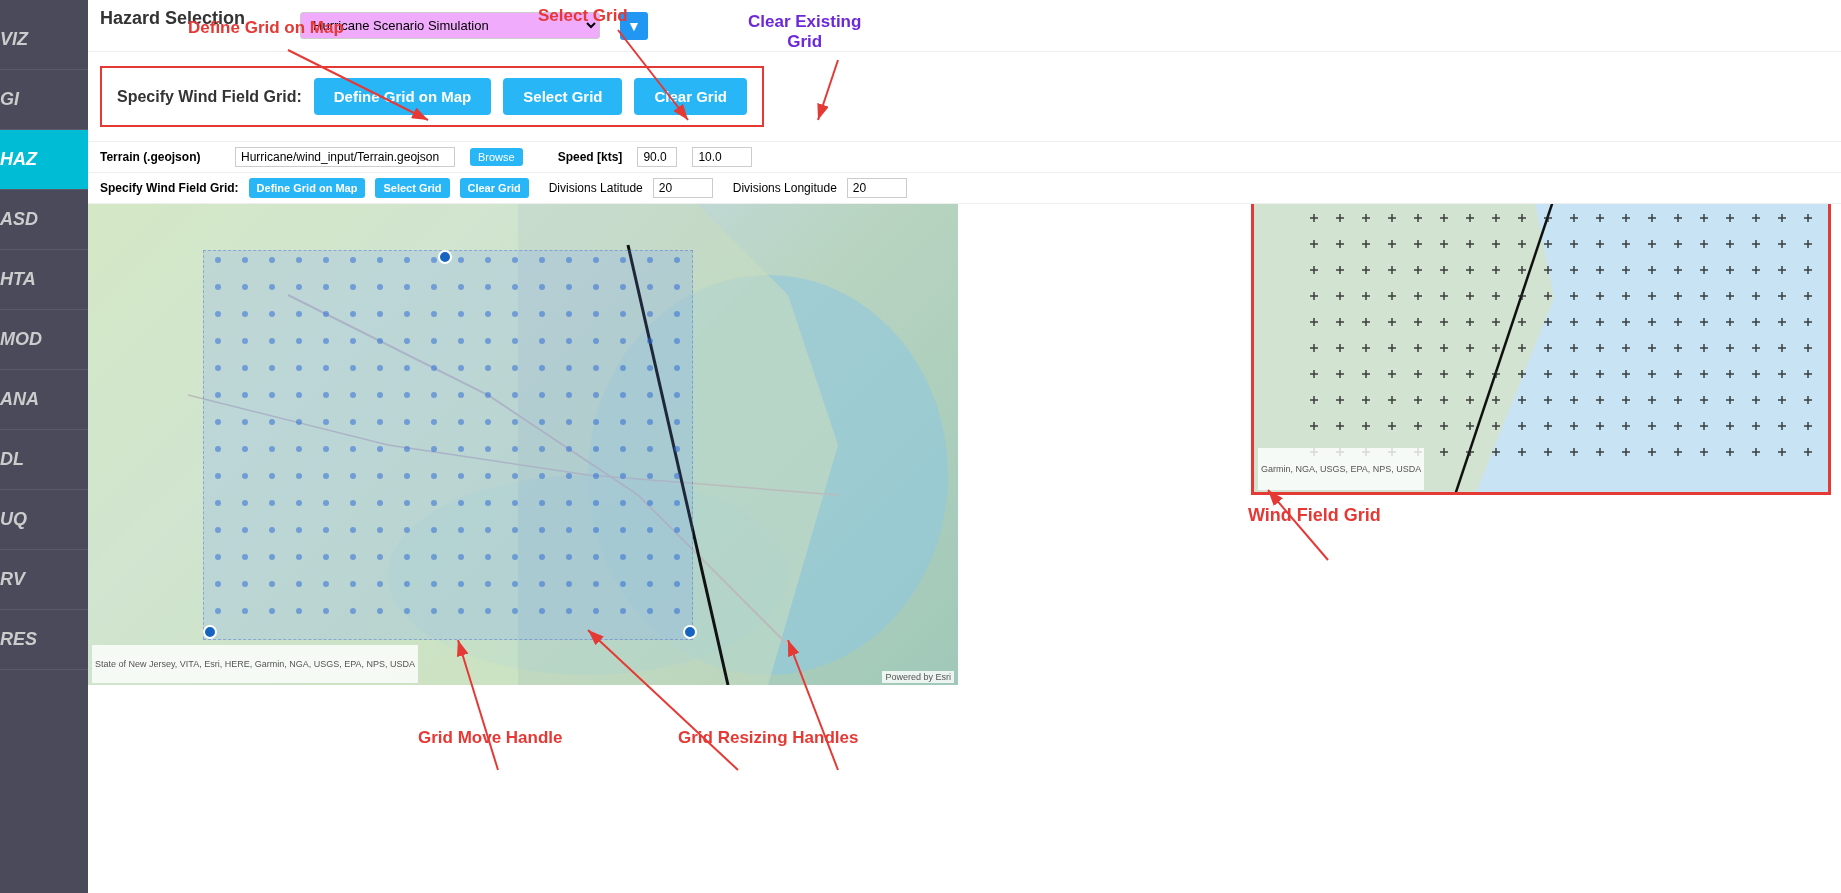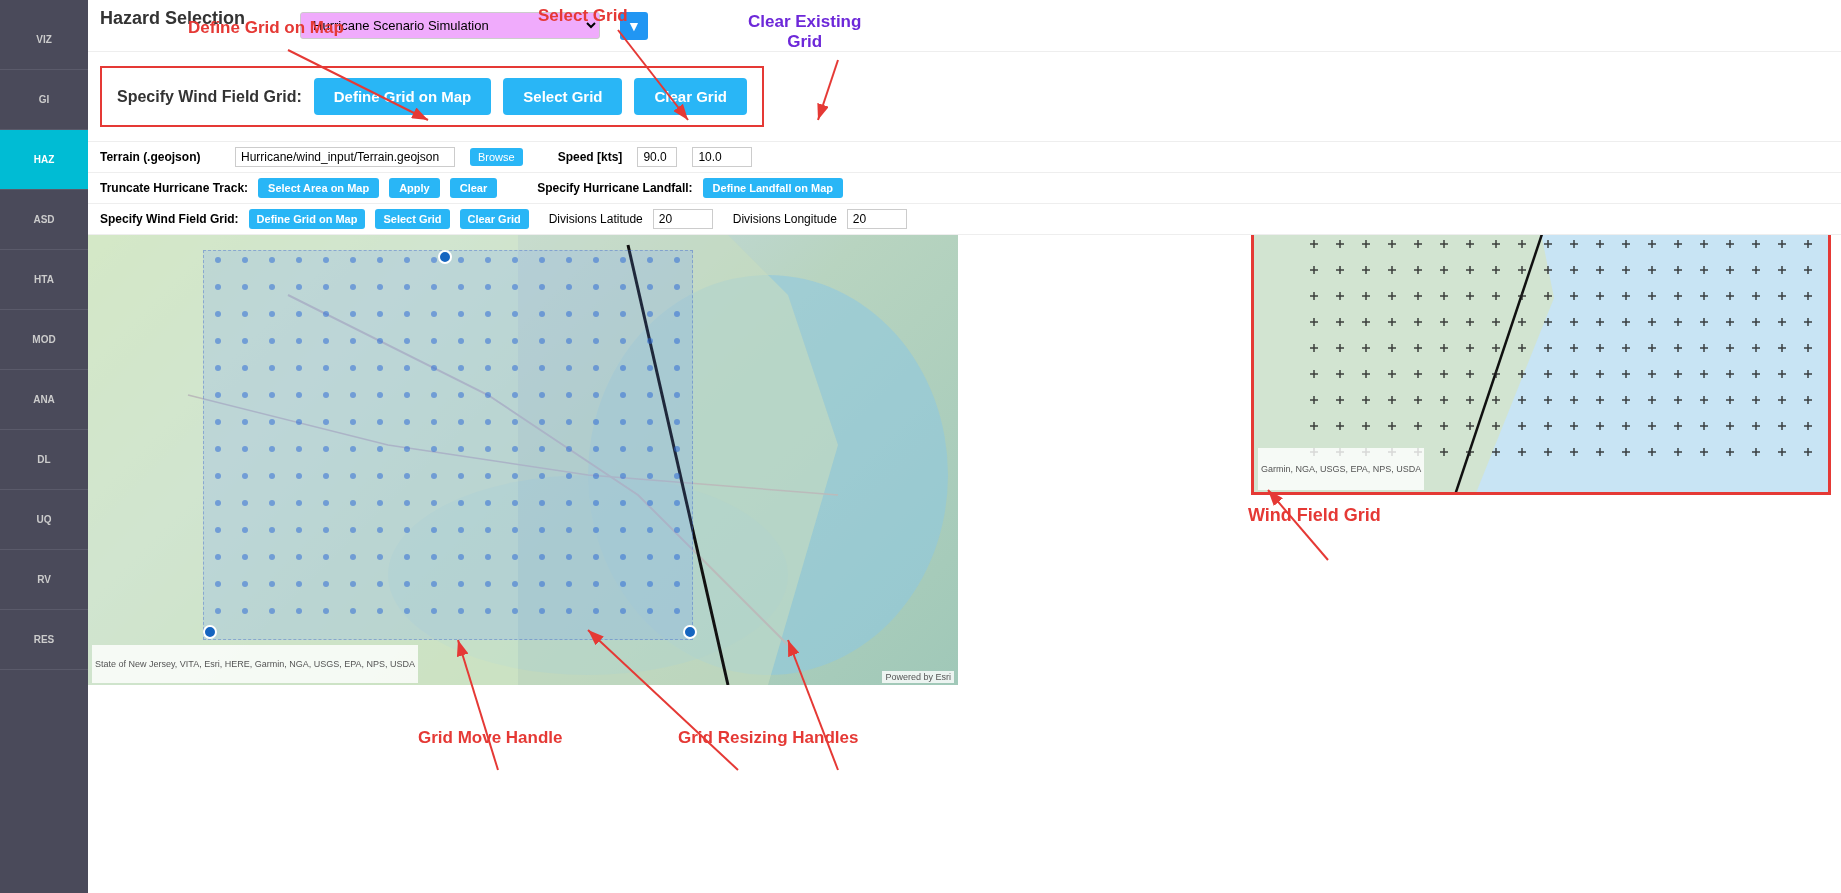--- a/index.html
+++ b/index.html
@@ -17,26 +17,26 @@
       align-items: center;
       padding-top: 10px;
       gap: 0;
       z-index: 10;
     }
     .sidebar-item {
       width: 100%;
       height: 60px;
       display: flex;
       align-items: center;
-      justify-content: center;
       color: #ccc;
-      font-size: 10px;
+      font-size: 18px;
       font-weight: bold;
       cursor: pointer;
       border-bottom: 1px solid #5a5a6a;
+      font-style: italic;
     }
     .sidebar-item.active {
       background: #00bcd4;
       color: #fff;
     }
 
     
     .main-content {
       position: absolute;
       left: 88px; top: 0;
@@ -344,28 +344,20 @@
 
     <div class="line3">
       <span style="font-weight:bold;min-width:120px;">Terrain (.geojson)</span>
       <input type="text" class="input-field" style="width: 220px;" value="Hurricane/wind_input/Terrain.geojson">
       <button class="browse-btn">Browse</button>
       <span style="font-weight:bold;margin-left:20px;">Speed [kts]</span>
       <input type="text" class="input-field" value="90.0" style="width: 40px;">
       <input type="text" class="input-field" value="10.0" style="width: 60px;">
     </div>
 
-    <div class="line4">
-      <span style="font-weight:bold;">Truncate Hurricane Track:</span>
-      <button class="btn-small-blue">Select Area on Map</button>
-      <button class="btn-small-blue">Apply</button>
-      <button class="btn-small-clear">Clear</button>
-      <span style="font-weight:bold;margin-left:30px;">Specify Hurricane Landfall:</span>
-      <button class="btn-small-blue">Define Landfall on Map</button>
-    </div>
 
     <div class="line5">
       <span style="font-weight:bold;">Specify Wind Field Grid:</span>
       <button class="btn-define-sm">Define Grid on Map</button>
       <button class="btn-define-sm">Select Grid</button>
       <button class="btn-define-sm">Clear Grid</button>
       <span style="margin-left:10px;">Divisions Latitude</span>
       <input type="number" class="spinbox" value="20" style="">
       <span style="margin-left:10px;">Divisions Longitude</span>
       <input type="number" class="spinbox" value="20" style="">

